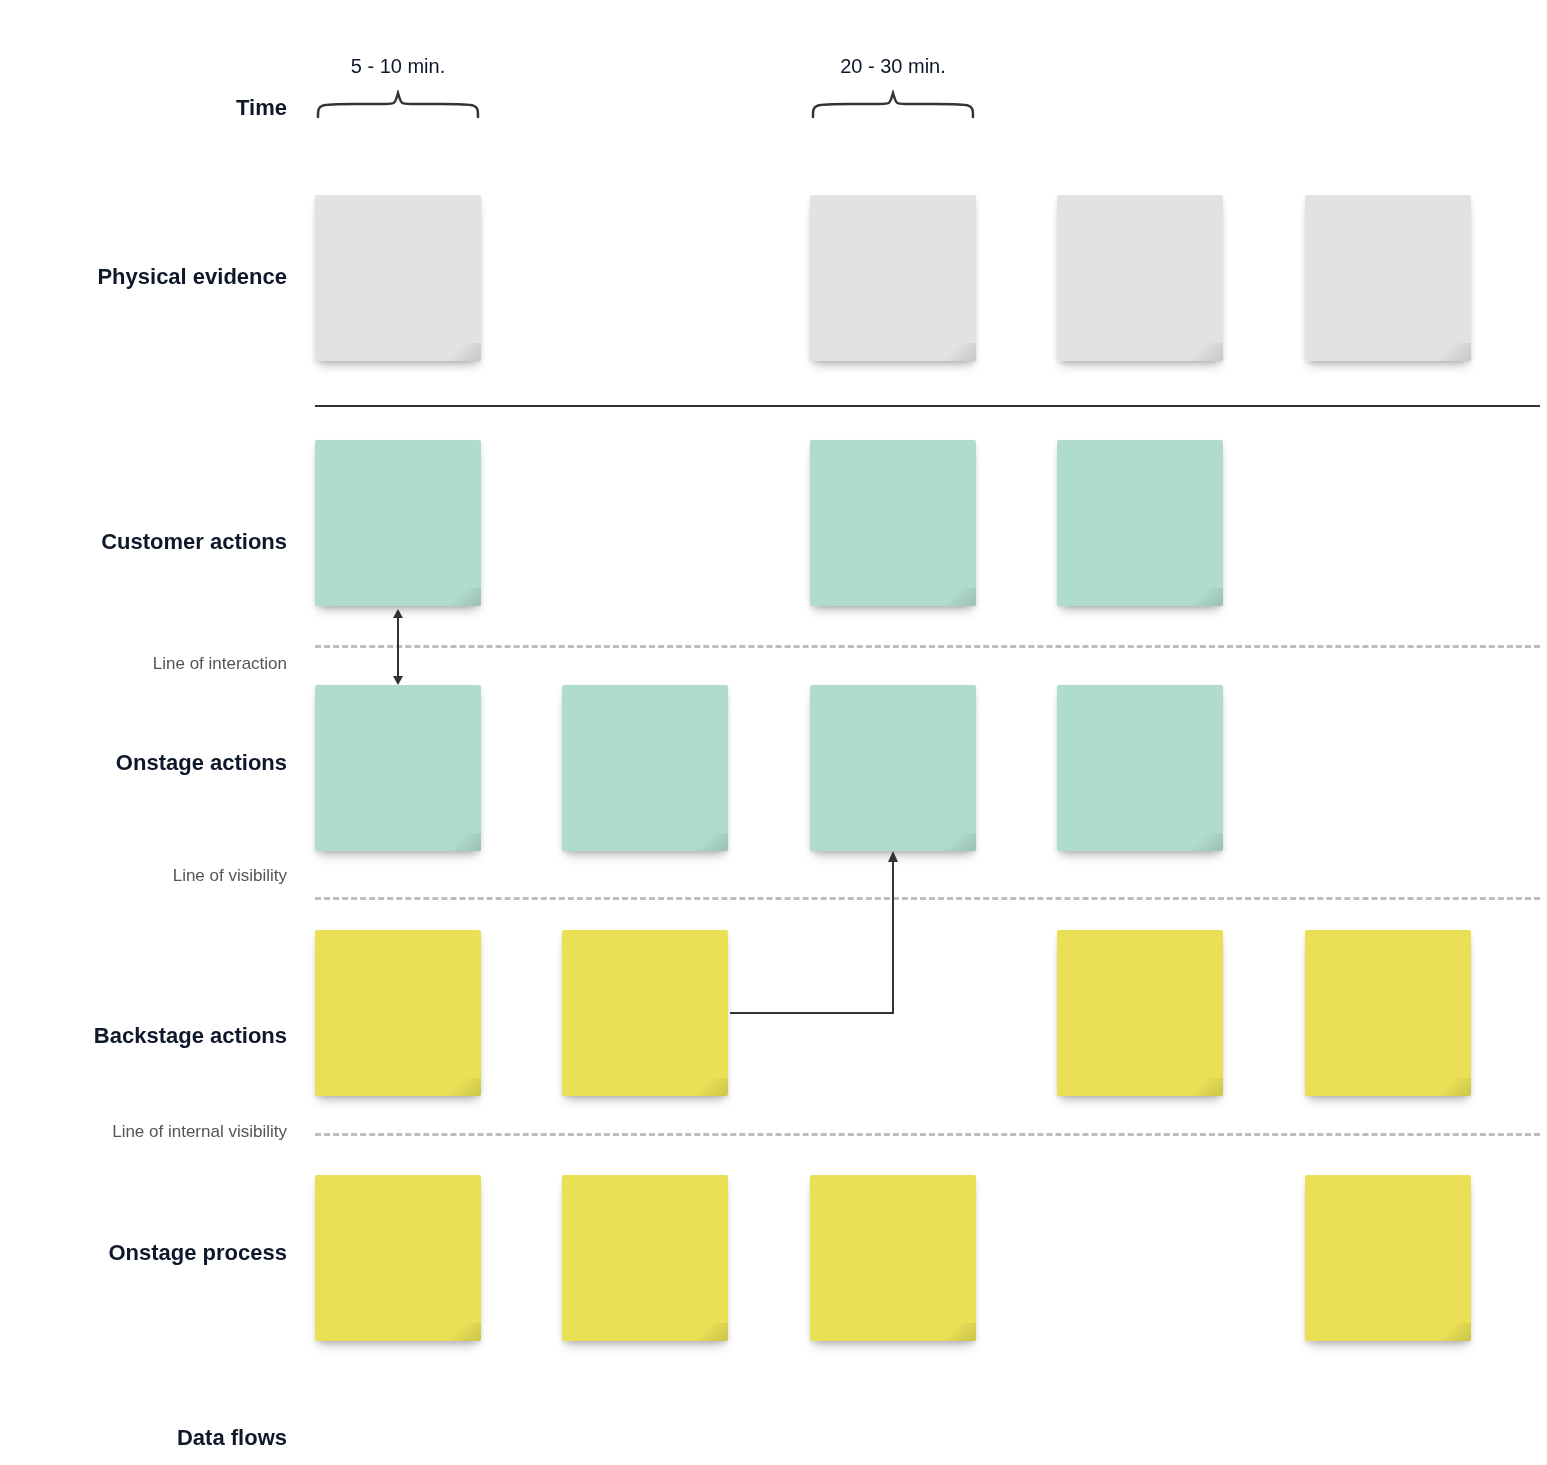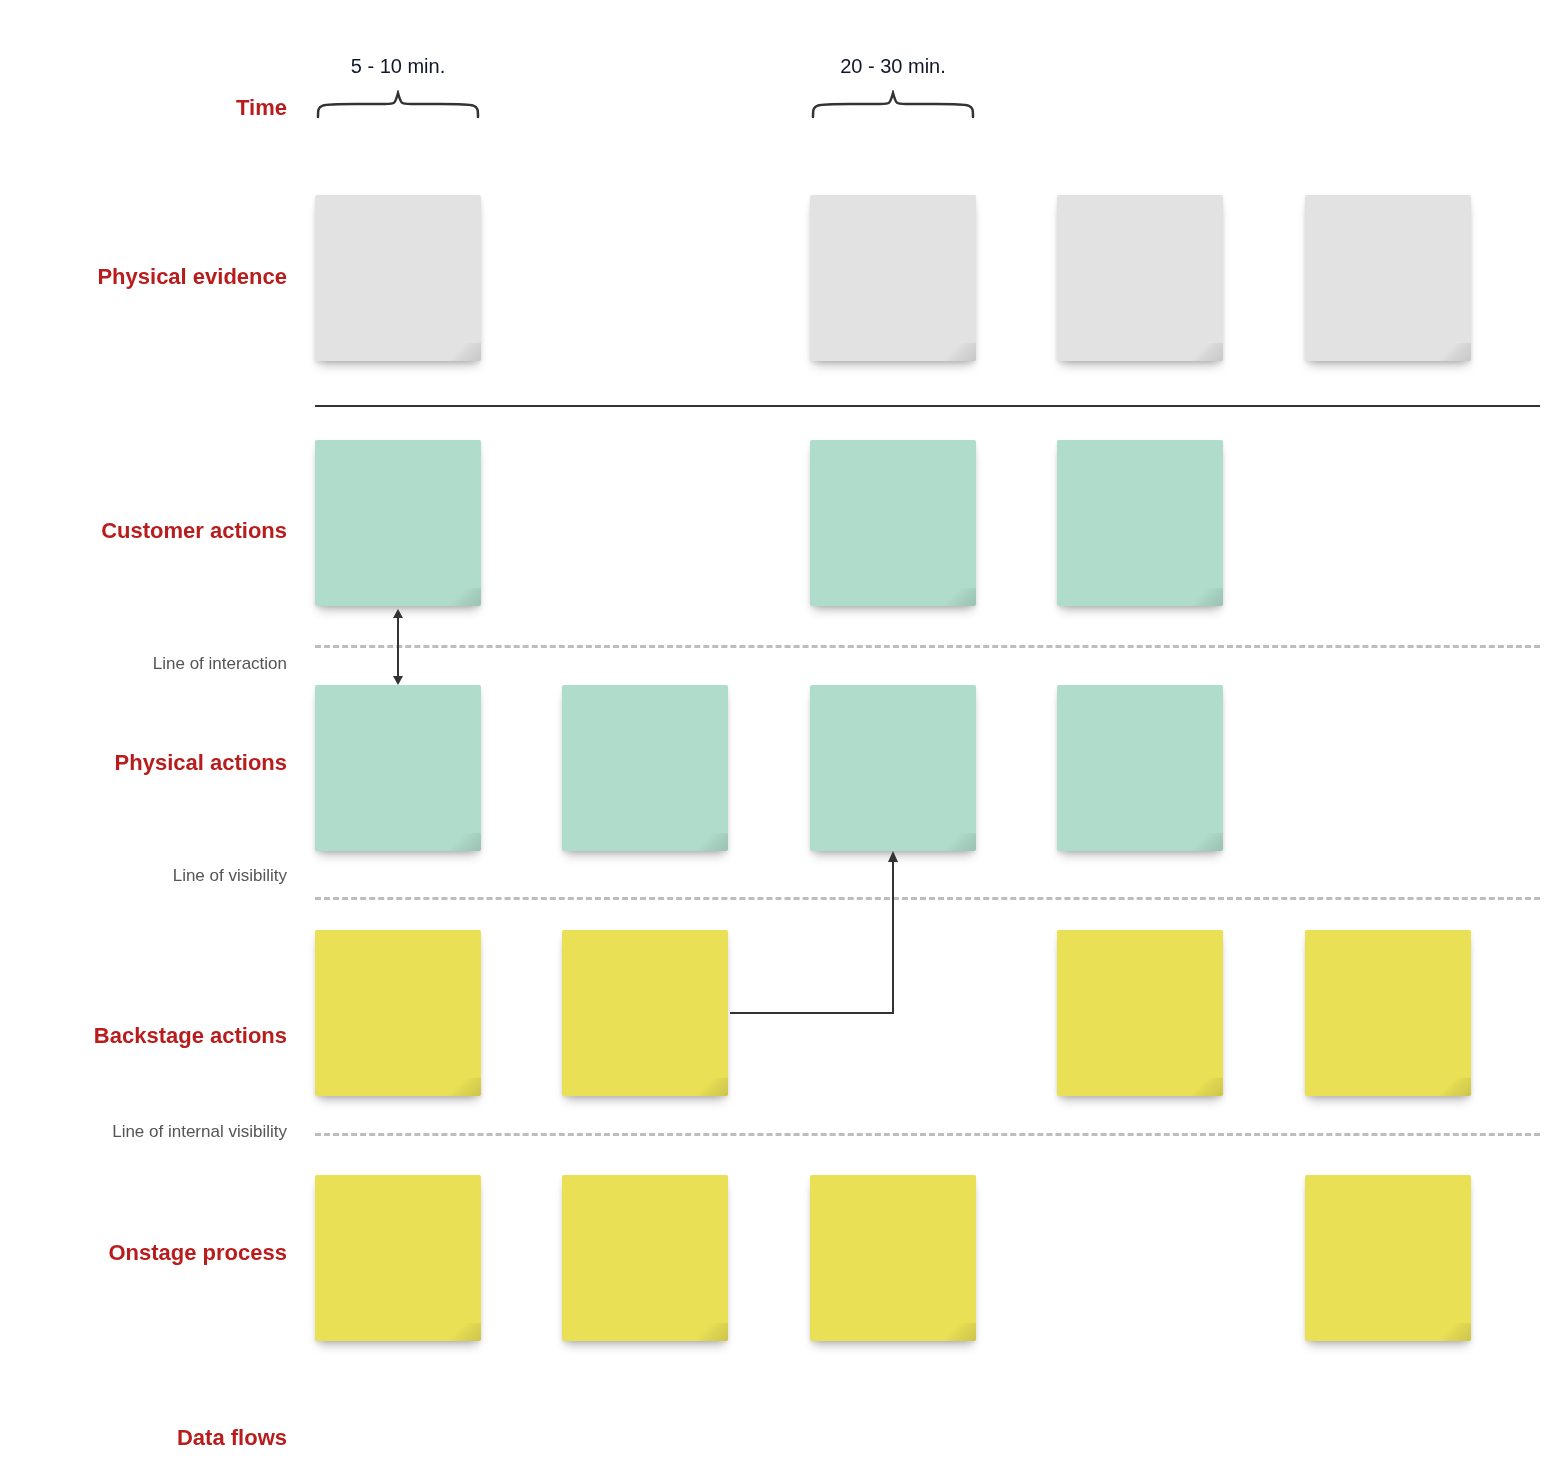--- a/index.html
+++ b/index.html
@@ -12,21 +12,21 @@
   .canvas {
     position: relative;
     width: 1547px;
     height: 1465px;
   }
   .row-label {
     position: absolute;
     text-align: right;
     font-weight: 700;
     font-size: 22px;
-    color: #b91c1c;
+    color: #0f172a;
   }
   .row-label.time  { right: 1260px; }
   .row-label.main  { right: 1260px; }
   .row-label.sub   { right: 1260px; font-weight: 400; font-size: 17px; color: #555555; }
 
   .time-label {
     position: absolute;
     font-size: 20px;
     color: #0f172a;
     text-align: center;
@@ -78,23 +78,23 @@
     position: absolute;
   }
 </style>
 </head>
 <body>
 
 <div class="canvas">
 
   <div class="row-label time" style="top:95px;">Time</div>
   <div class="row-label main" style="top:264px;">Physical evidence</div>
-  <div class="row-label main" style="top:518px;text-align:right;">Customer actions</div>
+  <div class="row-label main" style="top:529px;text-align:right;">Customer actions</div>
   <div class="row-label sub" style="top:654px;">Line of interaction</div>
-  <div class="row-label main" style="top:750px;">Physical actions</div>
+  <div class="row-label main" style="top:750px;">Onstage actions</div>
   <div class="row-label sub" style="top:866px;">Line of visibility</div>
   <div class="row-label main" style="top:995px;margin-top:28px;">Backstage actions</div>
   <div class="row-label sub" style="top:1122px;">Line of internal visibility</div>
   <div class="row-label main" style="top:1240px;">Onstage process</div>
   <div class="row-label main" style="top:1425px;">Data flows</div>
 
   <div class="time-label" style="left:315px;">5 - 10 min.</div>
   <div class="brace" style="left:315px;">
     <svg viewBox="0 0 166 30" preserveAspectRatio="none">
       <path d="M3 27 C3 14, 3 14, 40 14 L70 14 C80 14, 80 14, 83 3 C86 14, 86 14, 96 14 L126 14 C163 14, 163 14, 163 27" fill="none" stroke="#333333" stroke-width="2.5" stroke-linecap="round"></path>

